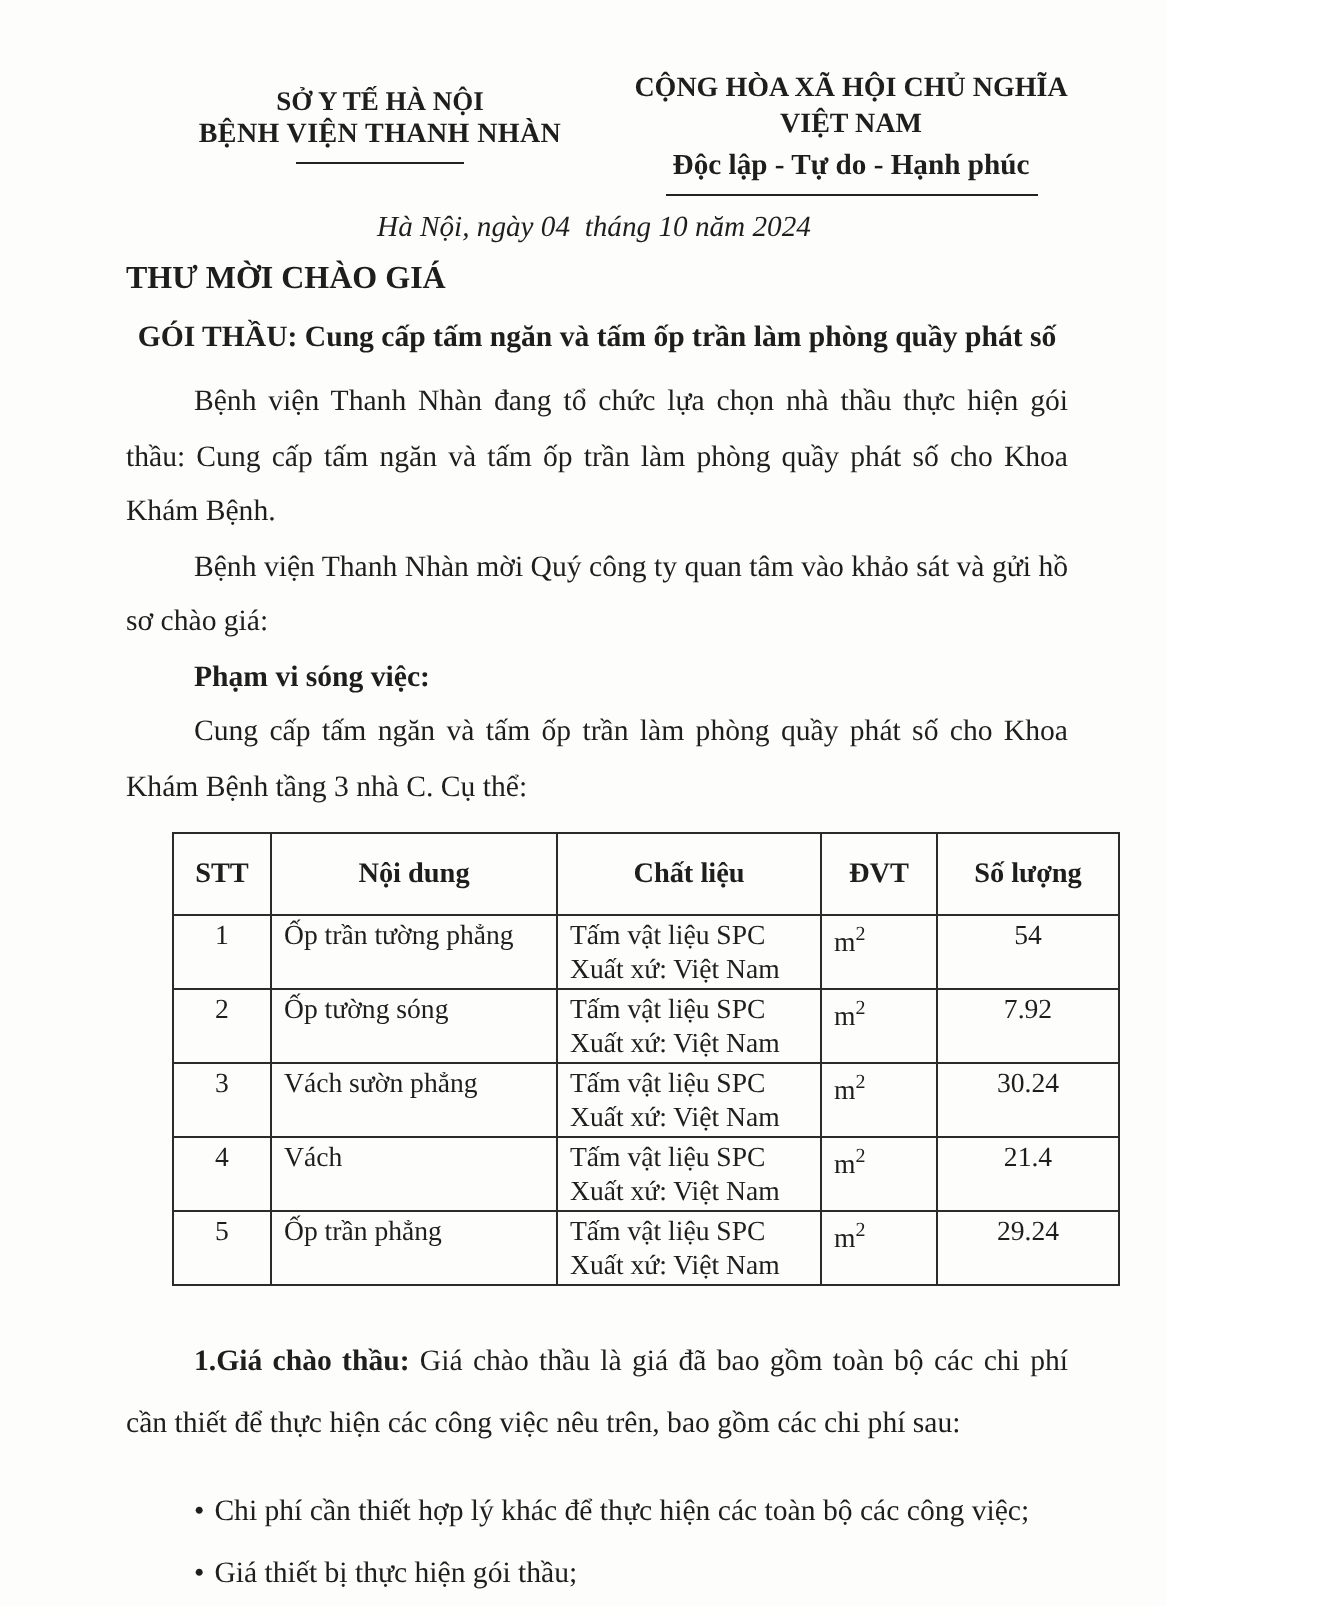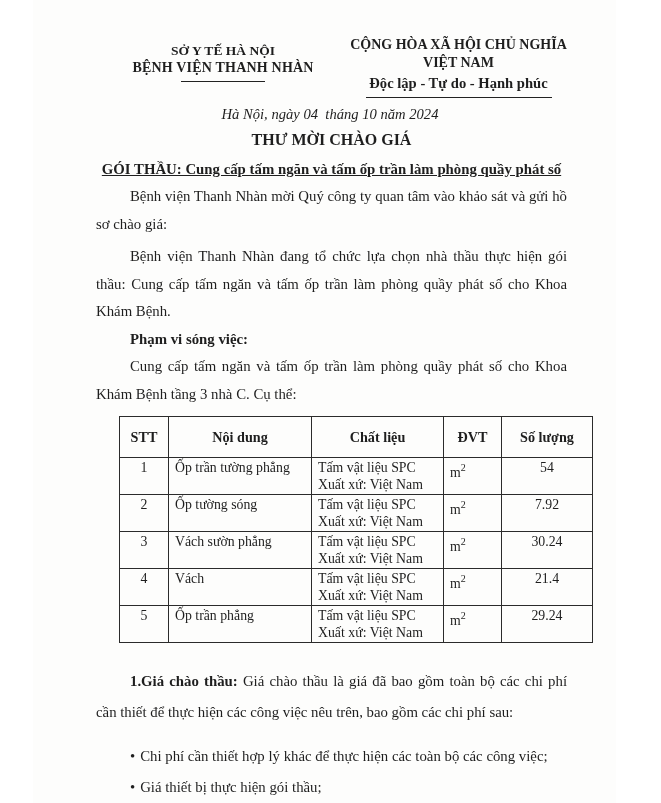--- a/index.html
+++ b/index.html
@@ -5,21 +5,20 @@
   * { box-sizing: border-box; }
   html, body { margin: 0; padding: 0; background: #ffffff; }
   .page {
     position: relative;
     width: 583px;
     height: 803px;
     background: #fdfdfc;
     overflow: hidden;
     font-family: "Liberation Serif", "DejaVu Serif", serif;
     color: #1e1e1e;
-    margin-left: 33px;
   }
   .content {
     position: absolute;
     inset: 0;
     padding: 36px 49px 0 63px;
   }
 
   
   .header { display: flex; }
   .header-left { width: 254px; text-align: center; padding-top: 6px; }
@@ -33,23 +32,23 @@
 
   .dateline {
     text-align: center;
     font-style: italic;
     font-size: 14.6px;
     margin-top: 8px;
     padding-right: 3px;
     white-space: pre;
   }
 
-  .doc-title { text-align: center; font-weight: bold; font-size: 16px; margin-top: 8px; }
-
-  .subject { text-align: center; font-weight: bold; font-size: 14.8px; line-height: 28px; margin-top: 6px; text-decoration: underline; }
+  .doc-title { text-align: left; font-weight: bold; font-size: 16px; margin-top: 8px; }
+
+  .subject { text-align: center; font-weight: bold; font-size: 14.8px; line-height: 28px; margin-top: 6px; }
 
   .salutation { text-align: center; font-weight: bold; font-style: italic; font-size: 15px; margin-top: 7px; }
 
   
   .para {
     font-size: 14.8px;
     line-height: 27.5px;
     text-align: justify;
     text-indent: 34px;
     margin: 0;
@@ -130,22 +129,22 @@
 
     <div class="dateline">Hà Nội, ngày 04  tháng 10 năm 2024</div>
 
     <div class="doc-title">THƯ MỜI CHÀO GIÁ</div>
 
     <div class="subject">
       <div>GÓI THẦU: Cung cấp tấm ngăn và tấm ốp trần làm phòng quầy phát số</div>
     </div>
 
 
+    <p class="para first">Bệnh viện Thanh Nhàn đang tổ chức lựa chọn nhà thầu thực hiện gói thầu: Cung cấp tấm ngăn và tấm ốp trần làm phòng quầy phát số cho Khoa Khám Bệnh.</p>
     <p class="para">Bệnh viện Thanh Nhàn mời Quý công ty quan tâm vào khảo sát và gửi hồ sơ chào giá:</p>
-    <p class="para first">Bệnh viện Thanh Nhàn đang tổ chức lựa chọn nhà thầu thực hiện gói thầu: Cung cấp tấm ngăn và tấm ốp trần làm phòng quầy phát số cho Khoa Khám Bệnh.</p>
     <p class="para scope-heading">Phạm vi sóng việc:</p>
     <p class="para">Cung cấp tấm ngăn và tấm ốp trần làm phòng quầy phát số cho Khoa Khám Bệnh tầng 3 nhà C. Cụ thể:</p>
 
     <table class="items">
       <colgroup>
         <col style="width:49px">
           <col style="width:143px">
           <col style="width:132px">
           <col style="width:58px">
           <col style="width:91px">

